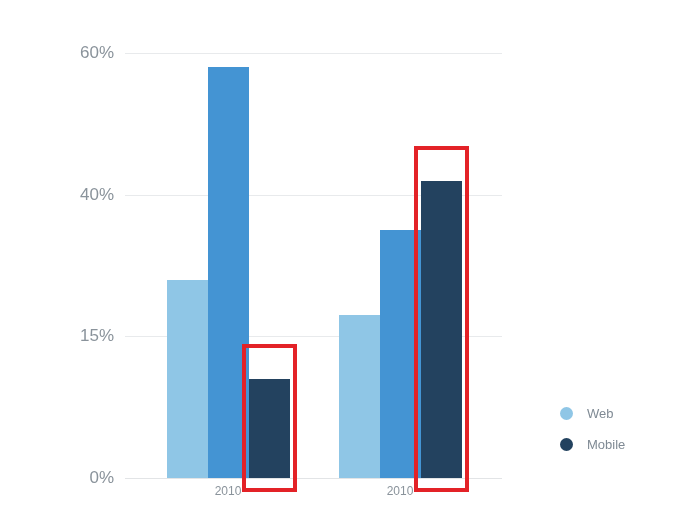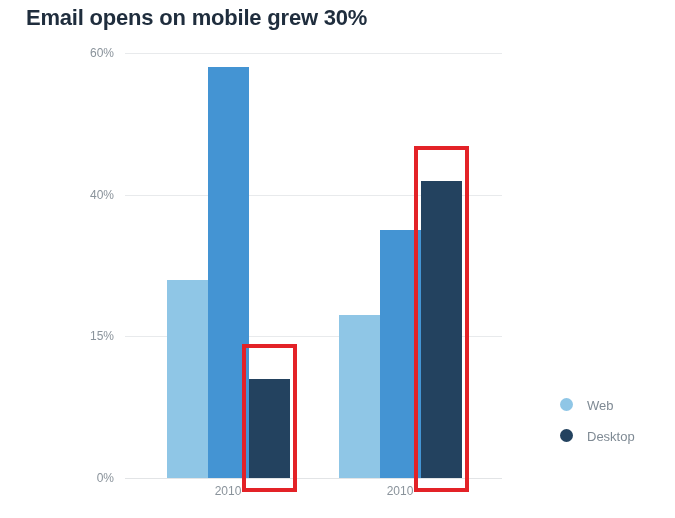--- a/index.html
+++ b/index.html
@@ -60,21 +60,21 @@
     position: absolute;
     left: 0;
     top: 0;
     width: 125px;
     height: 518px;
   }
   .ylabel {
     position: absolute;
     right: 11px;
     transform: translateY(-50%);
-    font-size: 12px;
+    font-size: 17px;
     color: #8a939b;
     text-align: right;
     white-space: nowrap;
   }
 
   
   .bar {
     position: absolute;
     bottom: 0;
   }
@@ -106,41 +106,41 @@
 
   
   #legend {
     position: absolute;
     left: 560px;
     top: 398px;
     width: 110px;
   }
   .legend-item {
     display: flex;
+    align-items: center;
     height: 31px;
   }
   .legend-swatch {
     width: 13px;
     height: 13px;
     border-radius: 50%;
     flex: 0 0 auto;
   }
   .legend-label {
     margin-left: 14px;
     font-size: 13px;
     color: #7f8a94;
     white-space: nowrap;
   }
 </style>
 </head>
 <body>
 
 <div id="page">
 
-  <div id="chart-title">Email opens on mobile grew 30%</div>
 
   <div id="y-axis">
       <div class="ylabel" style="top: 478px;">0%</div>
       <div class="ylabel" style="top: 336.333px;">15%</div>
       <div class="ylabel" style="top: 194.667px;">40%</div>
       <div class="ylabel" style="top: 53px;">60%</div>
     </div>
 
   <div id="plot">
     <div id="gridlines">
@@ -168,17 +168,17 @@
       <div class="xlabel" style="left: 275px;">2010</div>
     </div>
 
   <div id="legend">
       <div class="legend-item">
         <span class="legend-swatch" style="background: rgb(143, 198, 230);"></span>
         <span class="legend-label">Web</span>
       </div>
       <div class="legend-item">
         <span class="legend-swatch" style="background: rgb(35, 66, 95);"></span>
-        <span class="legend-label">Desktop</span>
+        <span class="legend-label">Mobile</span>
       </div>
     </div>
 
 </div>
 
 </body></html>

